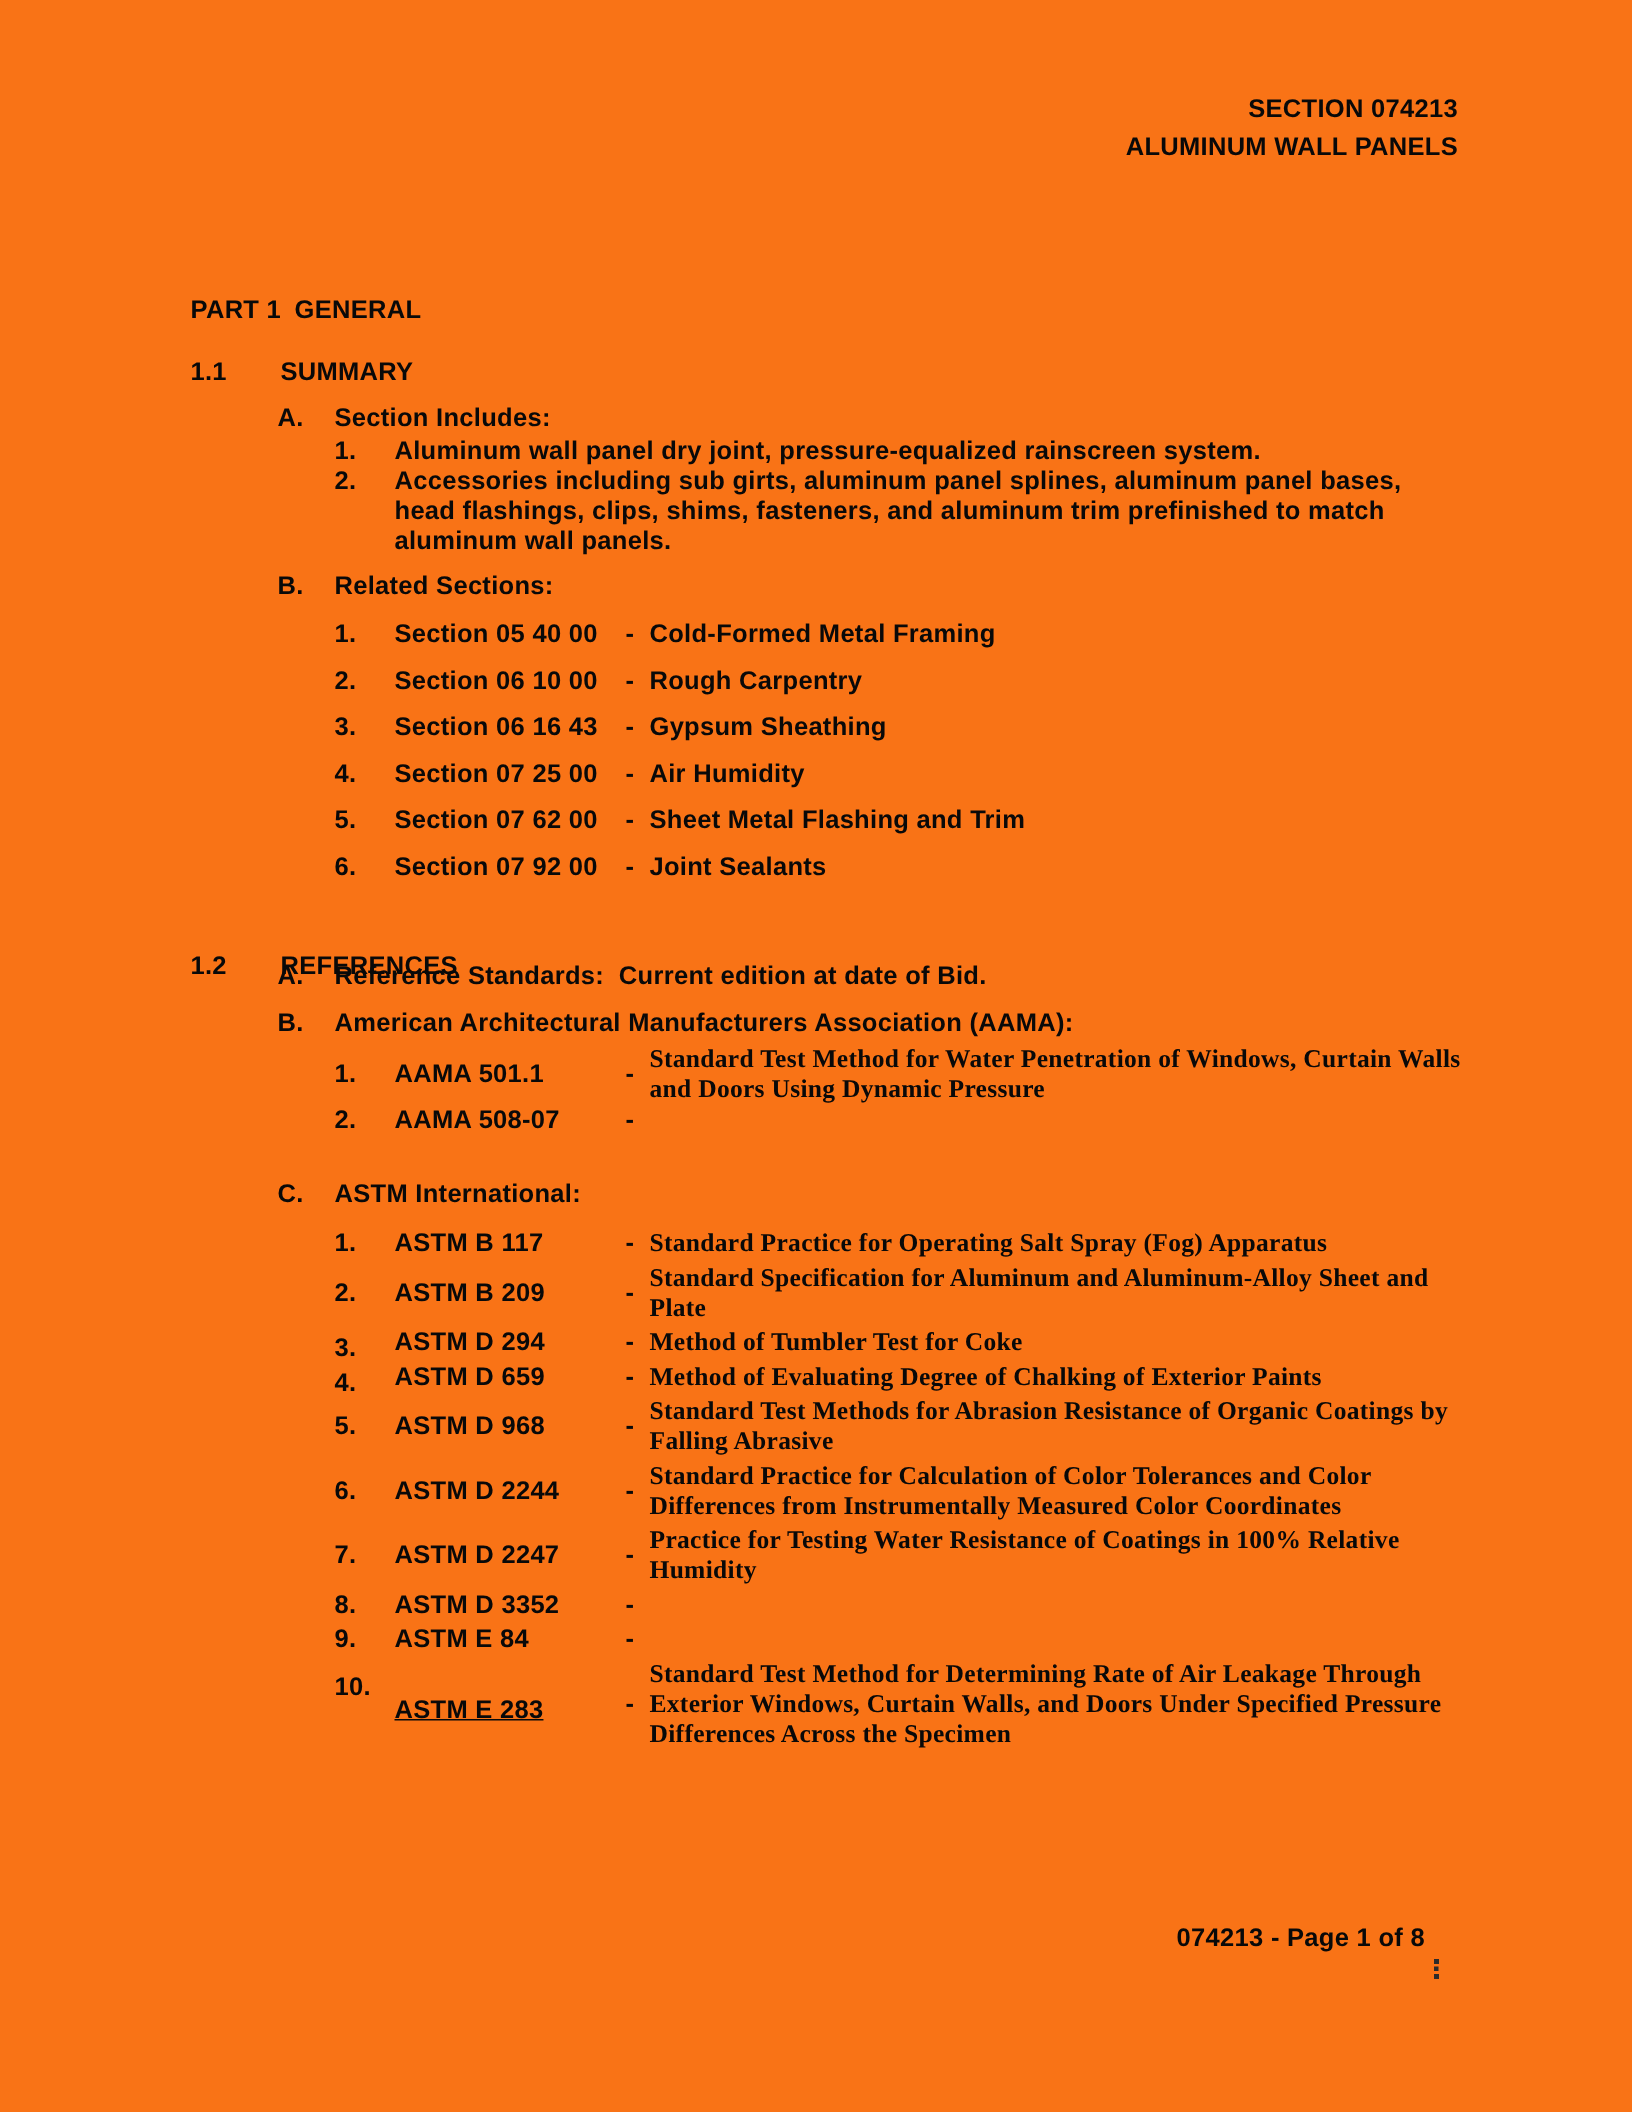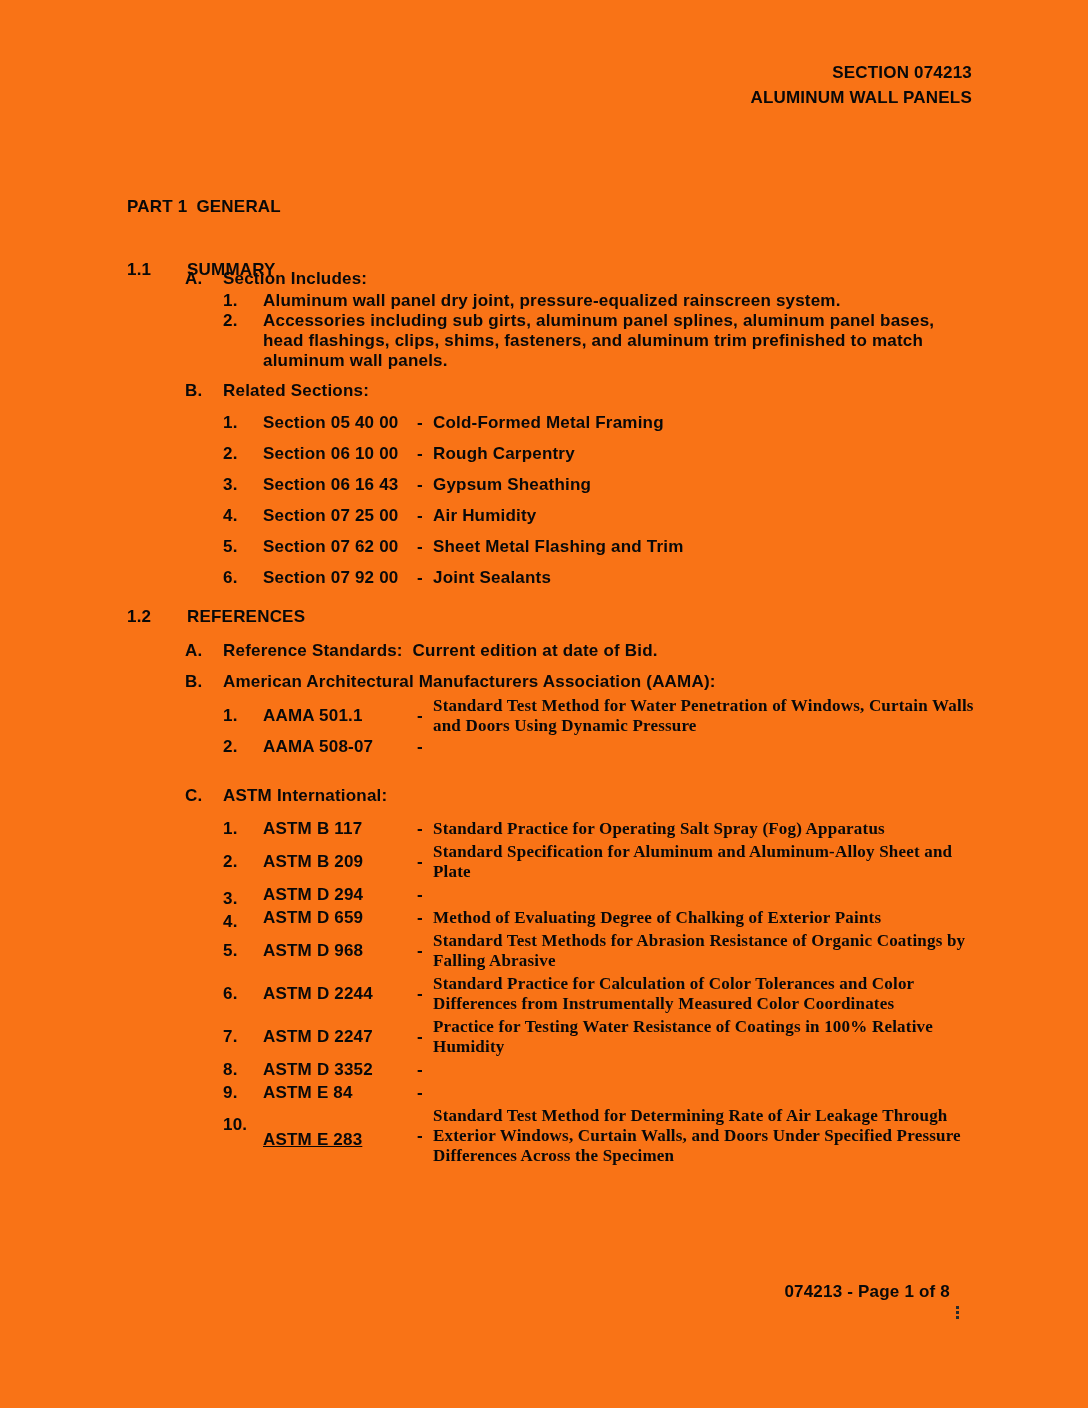--- a/index.html
+++ b/index.html
@@ -27,24 +27,24 @@
   }
 
   .part-heading {
     position: absolute;
     top: 197px;
     left: 127px;
     display: flex;
   }
   .part-heading .part-label { margin-right: 9px; }
 
-  .article-heading { position: absolute; left: 127px; display: flex; margin-top: 22px; }
+  .article-heading { position: absolute; left: 127px; display: flex; }
   .article-heading .art-num { width: 60px; flex: none; }
   #sec-11 { top: 238px; }
-  #sec-12 { top: 585px; justify-content: flex-end; }
+  #sec-12 { top: 634px; justify-content: flex-end; }
 
   .clause { position: absolute; left: 127px; width: 940px; }
   #clause-11a { top: 269px; }
   #clause-11b { top: 381px; }
   #clause-12a { top: 641px; }
   #clause-12b { top: 672px; }
   #clause-12c { top: 786px; }
 
   .clause-row { display: flex; }
   .clause-row .letter { margin-left: 58px; width: 38px; flex: none; }
@@ -220,20 +220,21 @@
       <div class="ref-row">
         <span class="num bindtext">2.</span>
         <span class="code bindtext">ASTM B 209</span>
         <span class="dash bindtext">-</span>
         <span class="desc bindtext">Standard Specification for Aluminum and Aluminum-Alloy Sheet and Plate</span>
       </div>
       <div class="ref-row nudge-num-down">
         <span class="num bindtext">3.</span>
         <span class="code bindtext">ASTM D 294</span>
         <span class="dash bindtext">-</span>
+        <span class="desc bindtext">Method of Tumbler Test for Coke</span>
       </div>
       <div class="ref-row nudge-num-down">
         <span class="num bindtext">4.</span>
         <span class="code bindtext">ASTM D 659</span>
         <span class="dash bindtext">-</span>
         <span class="desc bindtext">Method of Evaluating Degree of Chalking of Exterior Paints</span>
       </div>
       <div class="ref-row">
         <span class="num bindtext">5.</span>
         <span class="code bindtext">ASTM D 968</span>

